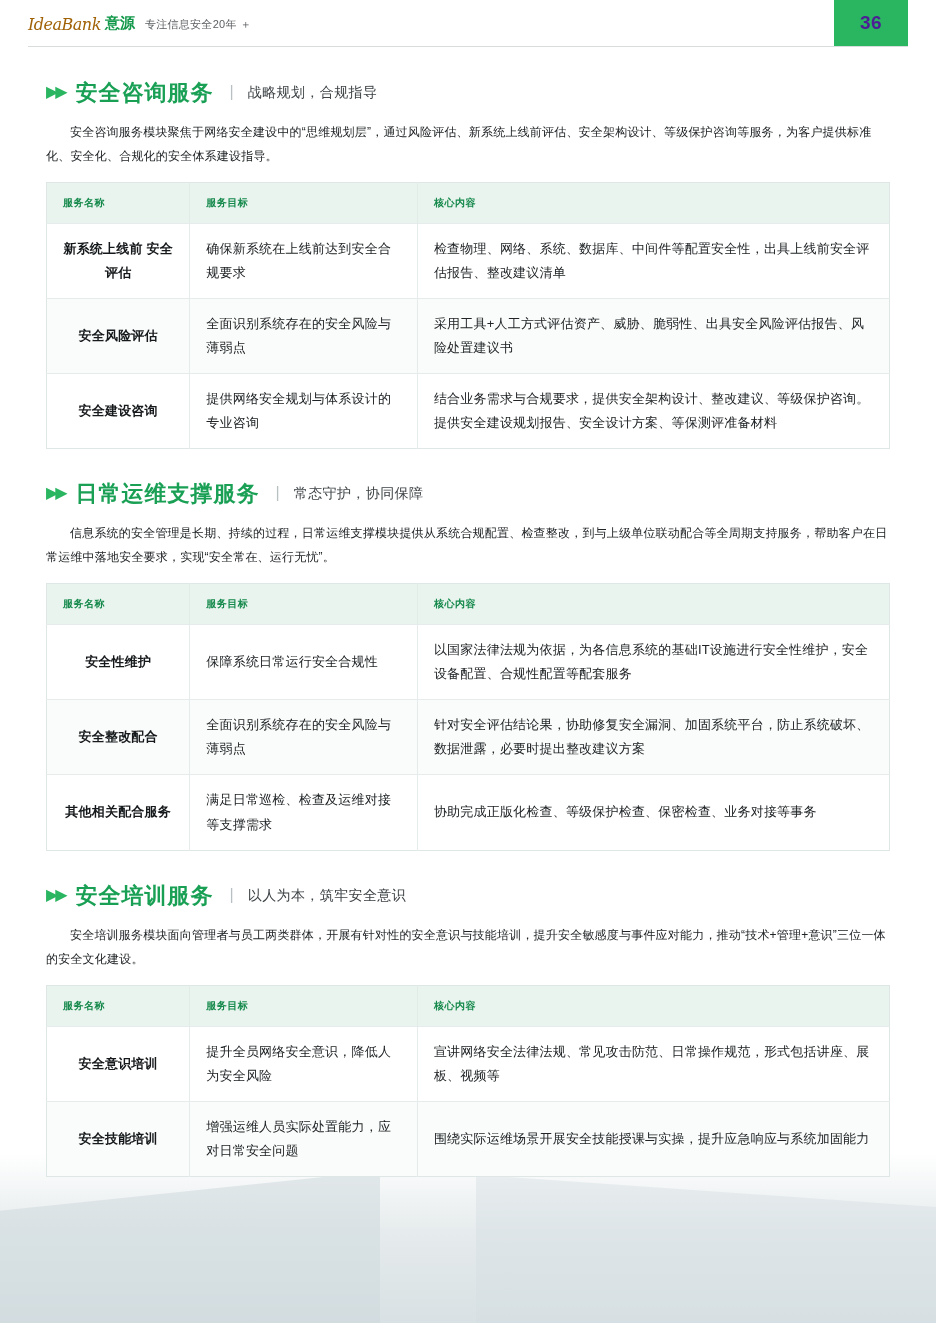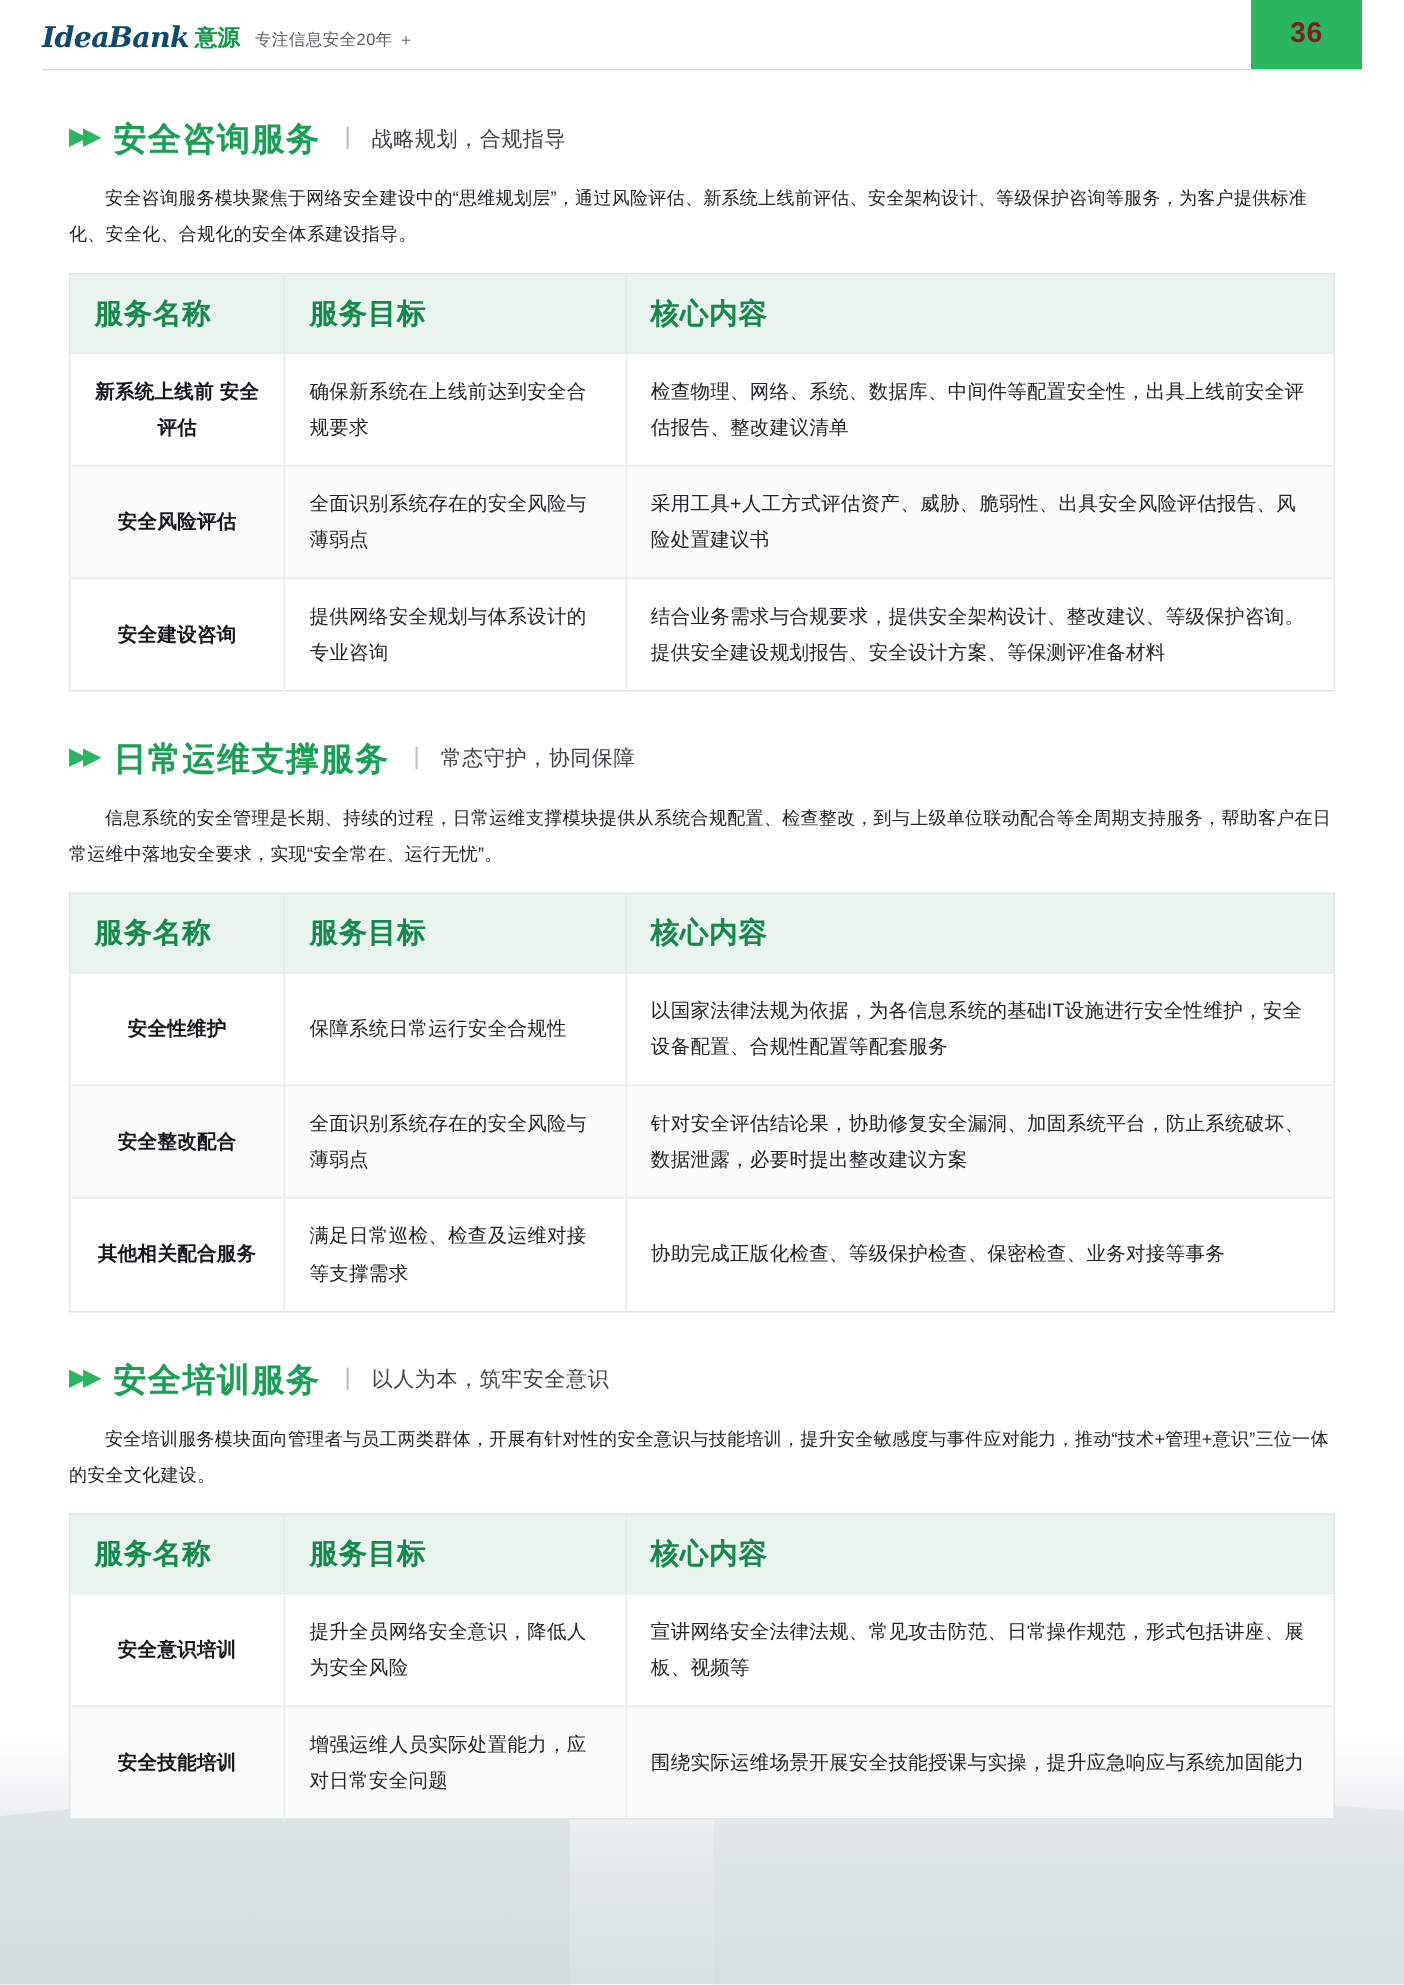--- a/index.html
+++ b/index.html
@@ -58,23 +58,23 @@
     position: absolute;
     left: 28px;
     top: 14px;
     display: flex;
     align-items: flex-end;
     gap: 10px;
   }
   .logo-main {
     font-family: "DejaVu Serif", serif;
     font-style: italic;
-    font-weight: bold;
-    font-size: 19px;
-    color: #0c4a6e;
+    font-weight: normal;
+    font-size: 16px;
+    color: #a16207;
     letter-spacing: -0.5px;
   }
   .logo-cn {
     font-size: 15px;
     font-weight: bold;
     color: #12984a;
     margin-left: -6px;
     padding-bottom: 1px;
   }
   .logo-slogan {
@@ -91,21 +91,21 @@
     height: 1px;
     background: #d9dcdd;
   }
   .page-badge {
     position: absolute;
     right: 28px;
     top: 0;
     width: 74px;
     height: 46px;
     background: #2ab561;
-    color: #7f1d1d;
+    color: #4c1d95;
     font-size: 19px;
     font-weight: bold;
     display: flex;
     align-items: center;
     justify-content: center;
     letter-spacing: 0.5px;
   }
 
   
   .content {
@@ -162,21 +162,21 @@
   
   table.svc {
     width: 100%;
     border-collapse: collapse;
     border: 1px solid #dfe6e6;
     table-layout: fixed;
   }
   table.svc th {
     background: #eaf4ef;
     color: #15894b;
-    font-size: 19px;
+    font-size: 10px;
     font-weight: bold;
     text-align: left;
     padding: 13px 16px;
     border-right: 1px solid #e3ebe8;
     letter-spacing: 0.5px;
   }
   table.svc th:last-child { border-right: none; }
   table.svc td {
     font-size: 13px;
     line-height: 1.85;

